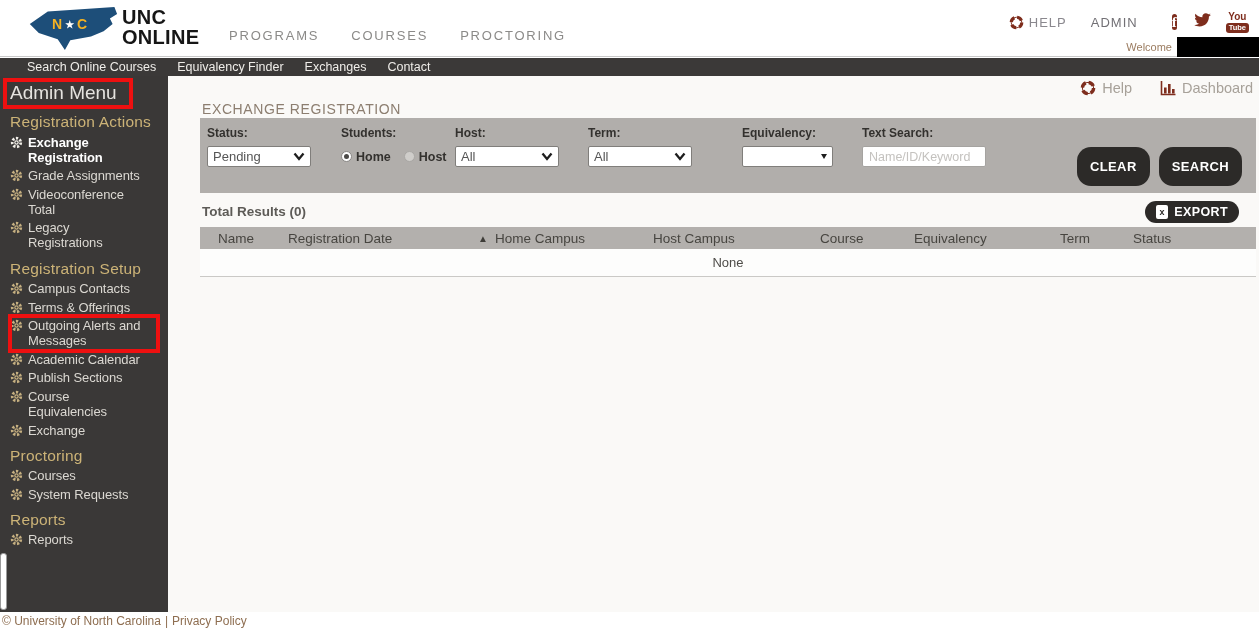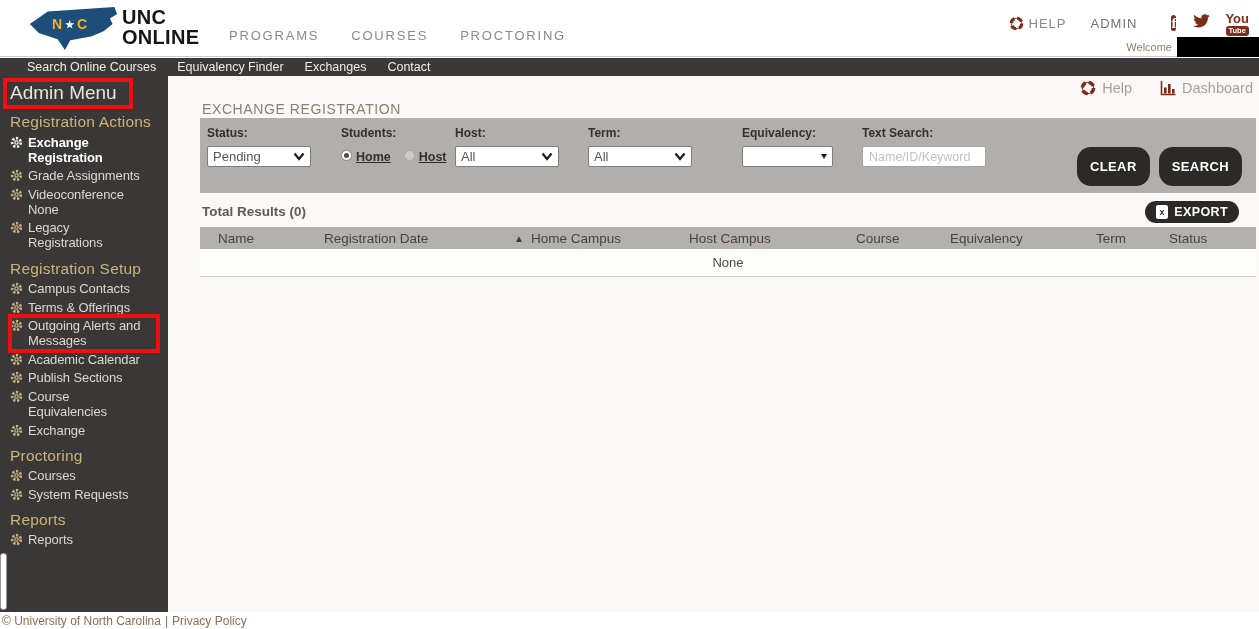--- a/index.html
+++ b/index.html
@@ -16,21 +16,21 @@
   .wordmark{position:absolute;left:122px;top:7px;font-size:20px;line-height:20px;font-weight:bold;color:#161616;letter-spacing:.3px;}
   .top-nav{position:absolute;left:229px;top:28px;display:flex;gap:32px;font-size:13px;color:#8b8a88;letter-spacing:1.8px;}
   .top-nav-item{cursor:default;}
   .header-utils{position:absolute;right:10px;top:12px;display:flex;align-items:center;}
   .help-link{display:flex;align-items:center;gap:5px;font-size:13px;color:#8a888e;letter-spacing:1px;margin-right:24px;}
   .admin-label{font-size:13px;color:#727075;letter-spacing:1px;margin-right:34px;}
   .social-icons{display:flex;align-items:center;gap:14px;}
   .fb{width:19px;height:19px;background:#7e2d1d;border-radius:4px;color:#fff;
       font:bold 15px/19px "Liberation Serif",serif;text-align:center;}
   .yt{display:flex;flex-direction:column;align-items:center;line-height:1;}
-  .yt-you{font-size:13px;font-weight:bold;color:#7e2d1d;}
+  .yt-you{font-size:10px;font-weight:bold;color:#7e2d1d;}
   .yt-tube{background:#7e2d1d;color:#fff;font-size:7.5px;font-weight:bold;border-radius:3px;padding:1px 3px;margin-top:1px;}
   .welcome-row{position:absolute;right:0;top:37px;display:flex;align-items:center;gap:5px;font-size:11px;color:#9b7c60;}
   .redacted{width:82px;height:20px;background:#000;}
 
   
   .subnav{position:absolute;top:58px;left:0;width:100%;height:18px;background:#3b3938;
           display:flex;align-items:center;gap:21px;padding-left:27px;box-sizing:border-box;
           font-size:12.5px;color:#efede9;}
 
   
@@ -64,21 +64,21 @@
   .fgroup{position:absolute;top:8px;}
   .flabel{font-size:12px;font-weight:bold;color:#33312e;margin-bottom:6px;}
   .sel{display:flex;align-items:center;justify-content:space-between;background:#fff;
        border:1px solid #807e7b;border-radius:2px;height:21px;padding:0 5px;font-size:13px;
        color:#555;box-sizing:border-box;cursor:default;}
   .sel-chev{width:12px;height:9px;flex:none;}
   .tri{width:0;height:0;border-left:3.5px solid transparent;border-right:3.5px solid transparent;border-top:5px solid #1e1e1e;}
   .f-status{left:7px;}   .f-status .sel{width:104px;}
   .f-students{left:141px;}
   .radios{display:flex;gap:13px;align-items:center;height:21px;}
-  .radio{display:flex;gap:4px;align-items:flex-start;font-size:12.5px;font-weight:bold;color:#33312e;text-decoration:underline;}
+  .radio{display:flex;gap:4px;align-items:center;font-size:12.5px;font-weight:bold;color:#33312e;}
   .rdot{width:11px;height:11px;border-radius:50%;box-sizing:border-box;position:relative;}
   .radio.sel-on .rdot{background:#fff;border:1px solid #8a8886;}
   .radio.sel-on .rdot::after{content:"";position:absolute;left:2px;top:2px;width:5px;height:5px;border-radius:50%;background:#4c4a48;}
   .radio.sel-off .rdot{background:#cfcdca;border:1px solid #a9a7a4;}
   .f-host{left:255px;}   .f-host .sel{width:104px;}
   .f-term{left:388px;}   .f-term .sel{width:104px;}
   .f-equiv{left:542px;}  .f-equiv .sel{width:91px;}
   .f-search{left:662px;}
   .tinput{width:124px;height:21px;border:1px solid #a5a3a0;border-radius:2px;background:#fff;
           padding:0 6px;font-size:12.5px;color:#555;box-sizing:border-box;font-family:inherit;}
@@ -91,21 +91,21 @@
   .export-btn{position:absolute;right:20px;top:125px;display:flex;align-items:center;gap:6px;
               background:#2c2a28;color:#fff;border-radius:13px;padding:4px 11px;
               font-size:12.5px;font-weight:bold;letter-spacing:.4px;cursor:default;}
   .xl-icon{width:12px;height:14px;background:#fff;border-radius:2px;color:#2c2a28;
            font-size:9px;font-weight:bold;display:flex;align-items:center;justify-content:center;}
 
   .res-table{position:absolute;left:0;top:151px;right:3px;}
   .thead{display:flex;align-items:center;background:#b3b0ad;height:22px;padding-left:18px;
          box-sizing:border-box;font-size:13.5px;color:#474540;}
   .th{flex:none;display:flex;align-items:center;}
-  .c0{width:70px;}.c1{width:190px;margin-left:36px;}.c2{width:175px;}.c3{width:167px;}
+  .c0{width:70px;}.c1{width:190px;}.c2{width:175px;}.c3{width:167px;}
   .c4{width:94px;}.c5{width:146px;}.c6{width:73px;}.c7{width:120px;}
   .sort-ic{font-size:10px;margin-right:7px;color:#3e3c38;}
   .none-row{height:27px;background:#fdfdfc;border-bottom:1px solid #cac9c6;display:flex;
             align-items:center;justify-content:center;font-size:13px;color:#4e4c48;}
 
   
   .footer{position:absolute;left:0;bottom:0;width:100%;height:17px;background:#fff;display:flex;
           align-items:center;padding-left:2px;box-sizing:border-box;font-size:12px;color:#8e6e51;}
   .footer a{color:#8e6e51;text-decoration:none;}
 
@@ -191,21 +191,21 @@
           <circle cx="7" cy="7" r="1.1" fill="#3a3837"></circle>
         </svg>
         <span class="txt">Grade Assignments</span>
       </div>
       <div class="side-item">
         <svg class="gear" viewBox="0 0 14 14">
           <circle class="g-ring" cx="7" cy="7" r="4.6" fill="none" stroke="#c6b081" stroke-width="3" stroke-dasharray="2.4 1.7"></circle>
           <circle class="g-hub" cx="7" cy="7" r="2.4" fill="#c6b081"></circle>
           <circle cx="7" cy="7" r="1.1" fill="#3a3837"></circle>
         </svg>
-        <span class="txt">Videoconference None</span>
+        <span class="txt">Videoconference Total</span>
       </div>
       <div class="side-item">
         <svg class="gear" viewBox="0 0 14 14">
           <circle class="g-ring" cx="7" cy="7" r="4.6" fill="none" stroke="#c6b081" stroke-width="3" stroke-dasharray="2.4 1.7"></circle>
           <circle class="g-hub" cx="7" cy="7" r="2.4" fill="#c6b081"></circle>
           <circle cx="7" cy="7" r="1.1" fill="#3a3837"></circle>
         </svg>
         <span class="txt">Legacy Registrations</span>
       </div>
       <div class="section-header">Registration Setup</div>

